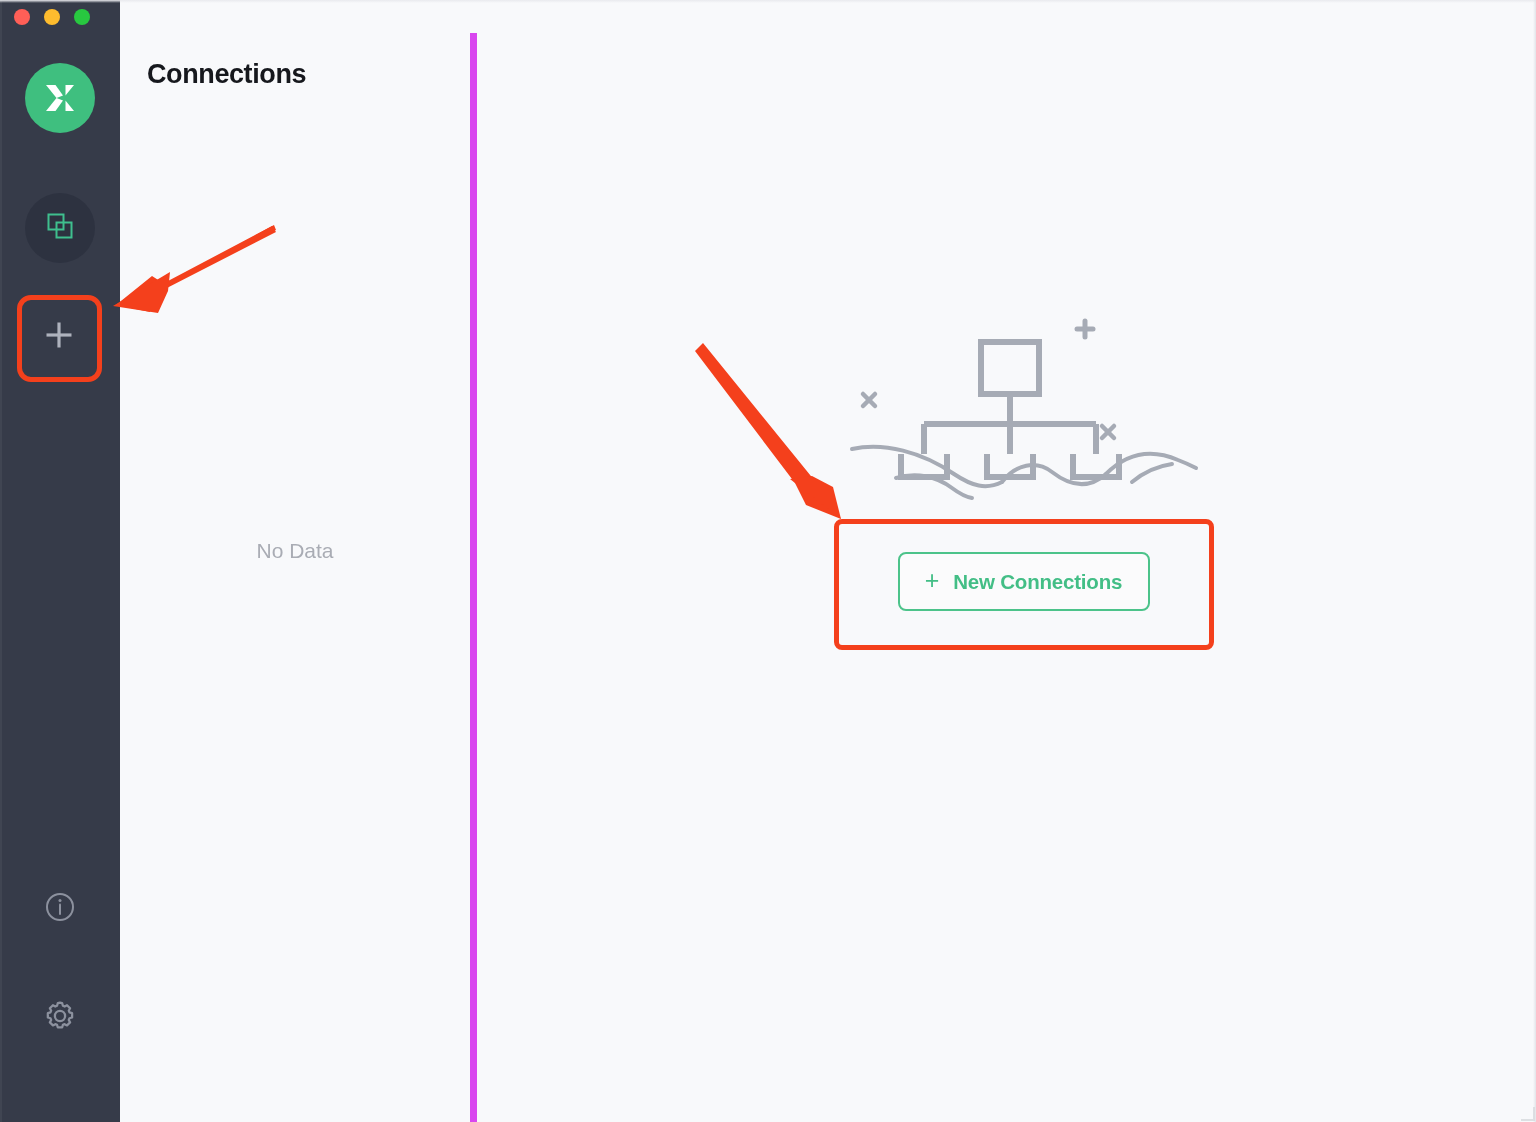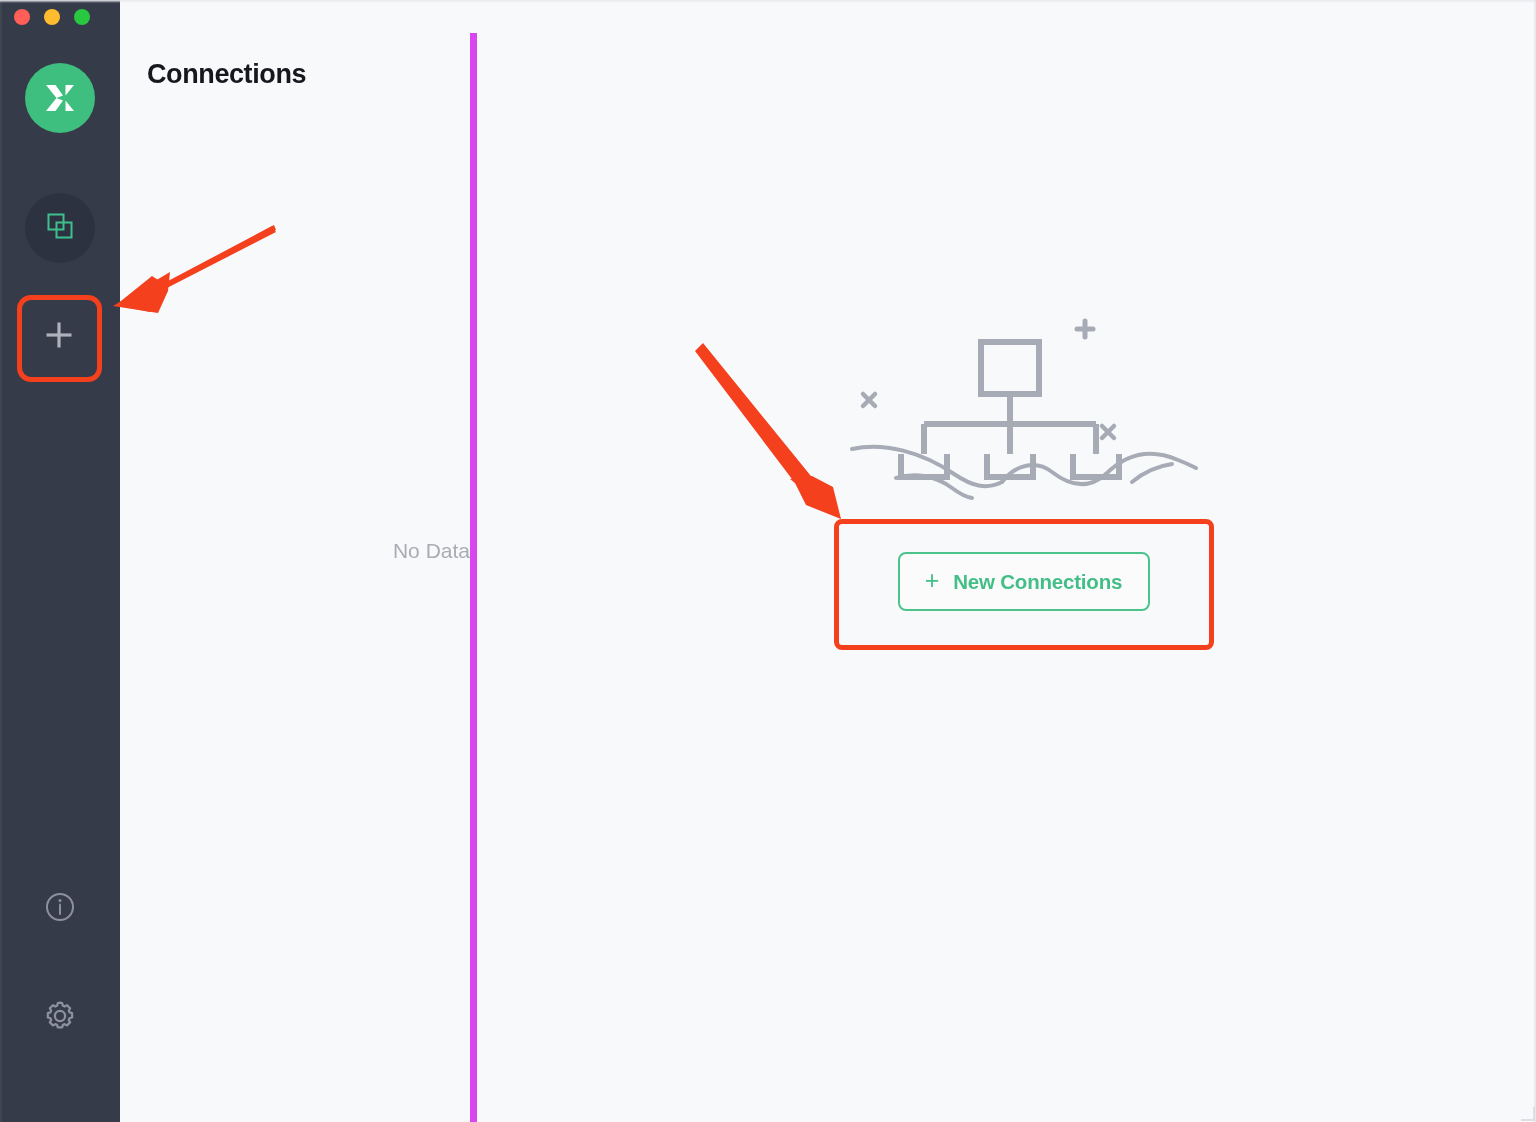--- a/index.html
+++ b/index.html
@@ -94,21 +94,21 @@
     border-right: 7px solid #d946ef;
     margin-top: 33px;
   }
   .panel-title {
     position: absolute; left: 27px; top: 26px;
     font-size: 27px; font-weight: 700; letter-spacing: -0.4px;
     color: #16181d;
   }
   .no-data {
     position: absolute; left: 0; top: 506px; width: 100%;
-    text-align: right; font-size: 21px; color: #a9acb4;
+    text-align: center; font-size: 21px; color: #a9acb4;
   }
 
   
   .main-panel {
     position: absolute; left: 511px; top: 0; right: 0; height: 1122px;
     background: #f8f9fb;
   }
   .empty-wrap {
     position: absolute; left: 50%; top: 314px;
     transform: translateX(-50%);

